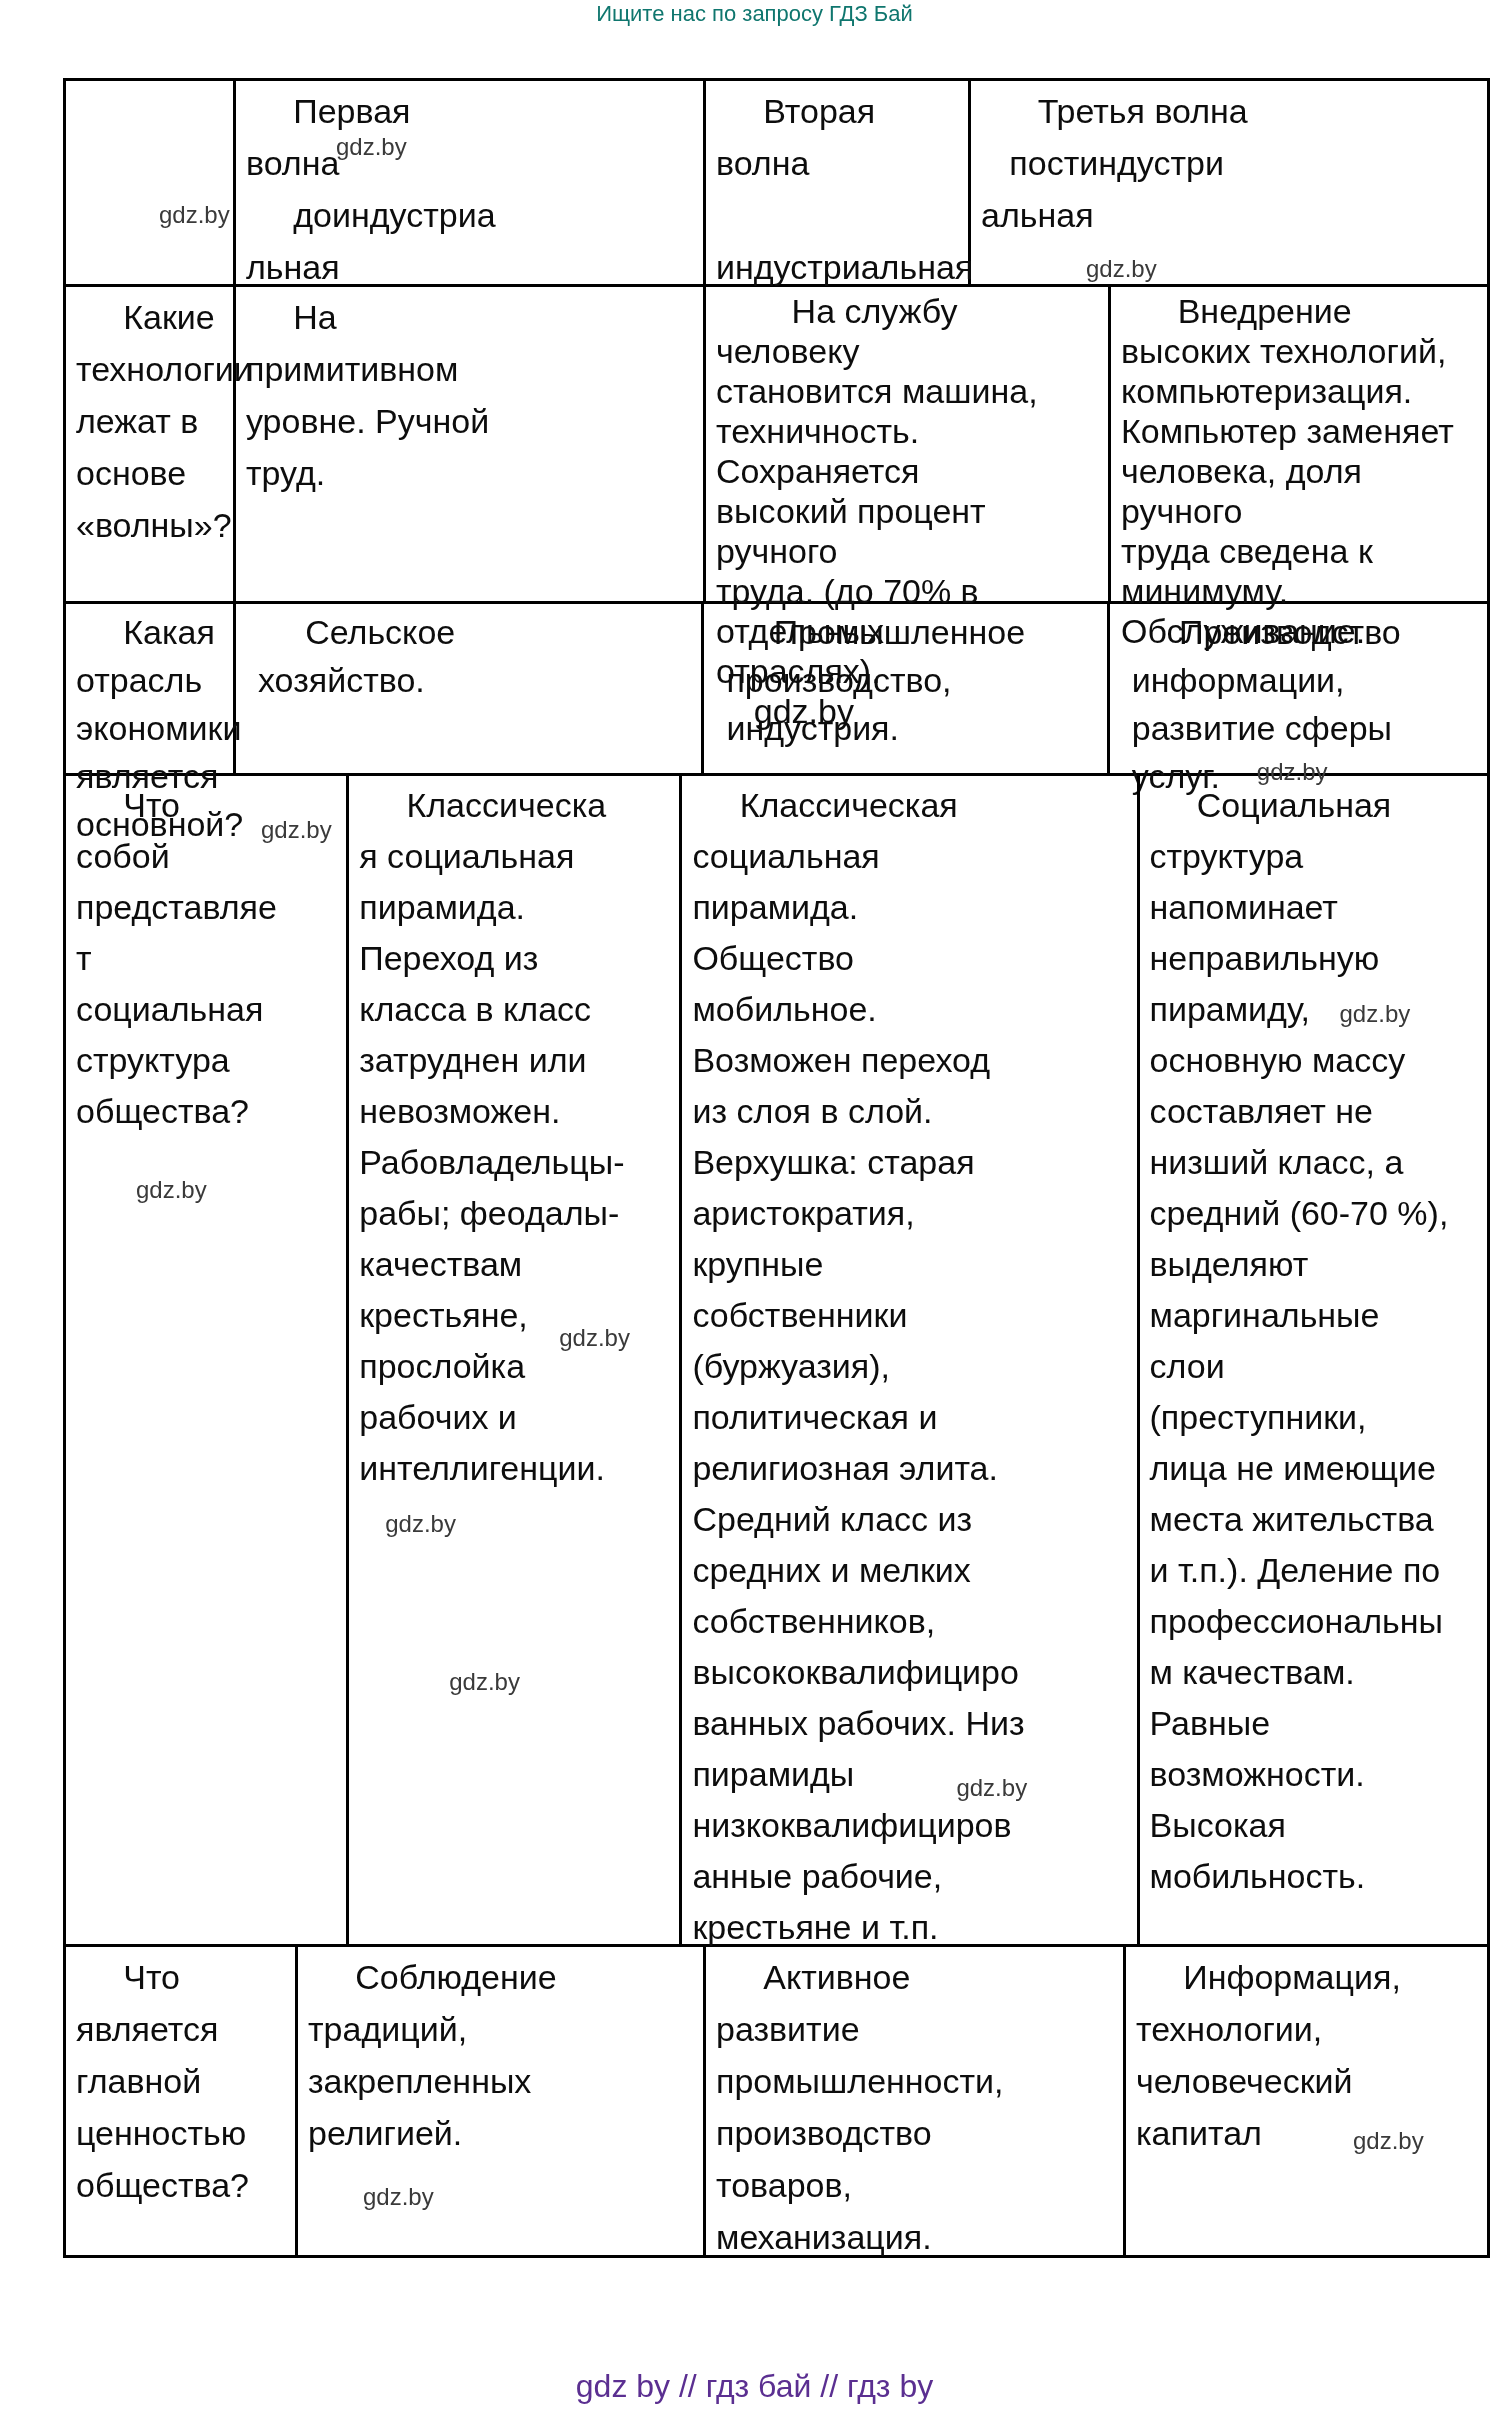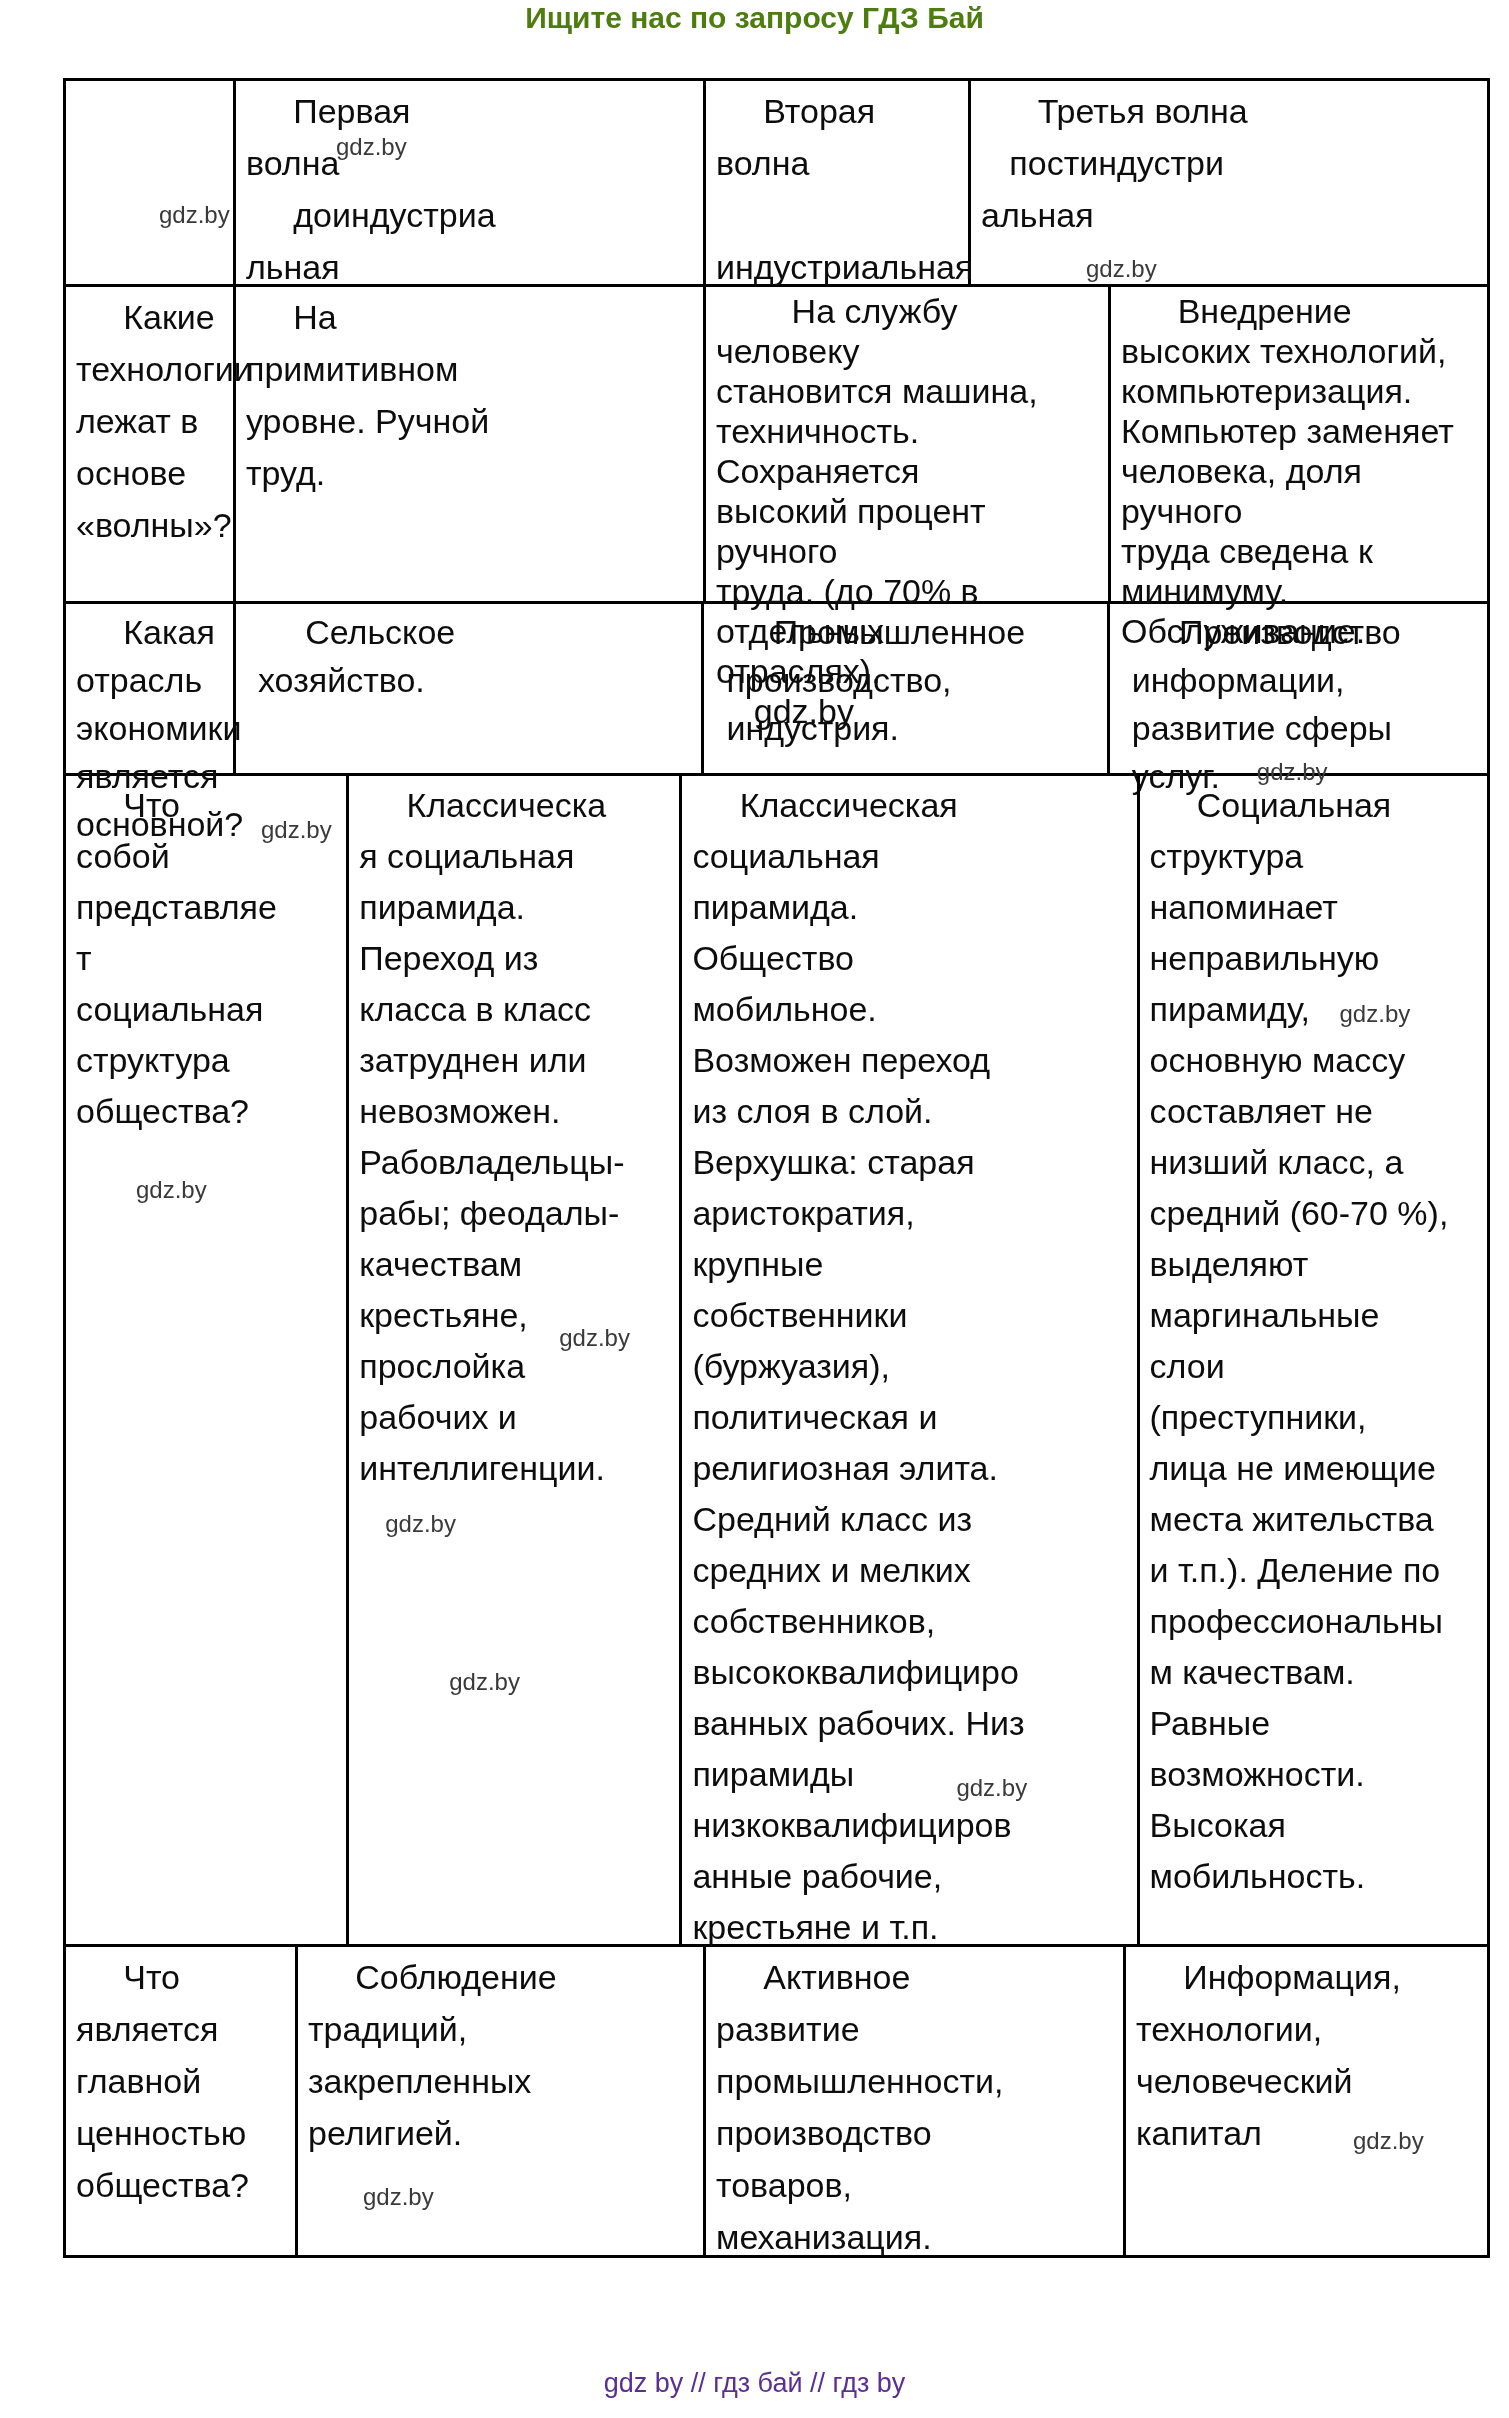--- a/index.html
+++ b/index.html
@@ -6,26 +6,26 @@
   .sheet{
     position:relative;
     width:1509px;height:2418px;
     background:#ffffff;
     font-family:"Liberation Sans", sans-serif;
     color:#0d0d0d;
     overflow:hidden;
   }
   .banner{
     position:absolute;top:1px;left:0;width:100%;
-    text-align:center;font-size:30px;font-weight:bold;
-    color:#4d7c0f;
+    text-align:center;font-size:22px;font-weight:normal;
+    color:#0f766e;
   }
   .footer{
     position:absolute;top:2368px;left:0;width:100%;
-    text-align:center;font-size:27px;
+    text-align:center;font-size:32px;
     color:#5b2f91;
   }
   .tbl{
     position:absolute;left:63px;top:78px;
     width:1421px;
     border:3px solid #000;
     box-sizing:content-box;
   }
   .row{display:flex;box-sizing:border-box;}
   .row{border-bottom:3px solid #000;}

